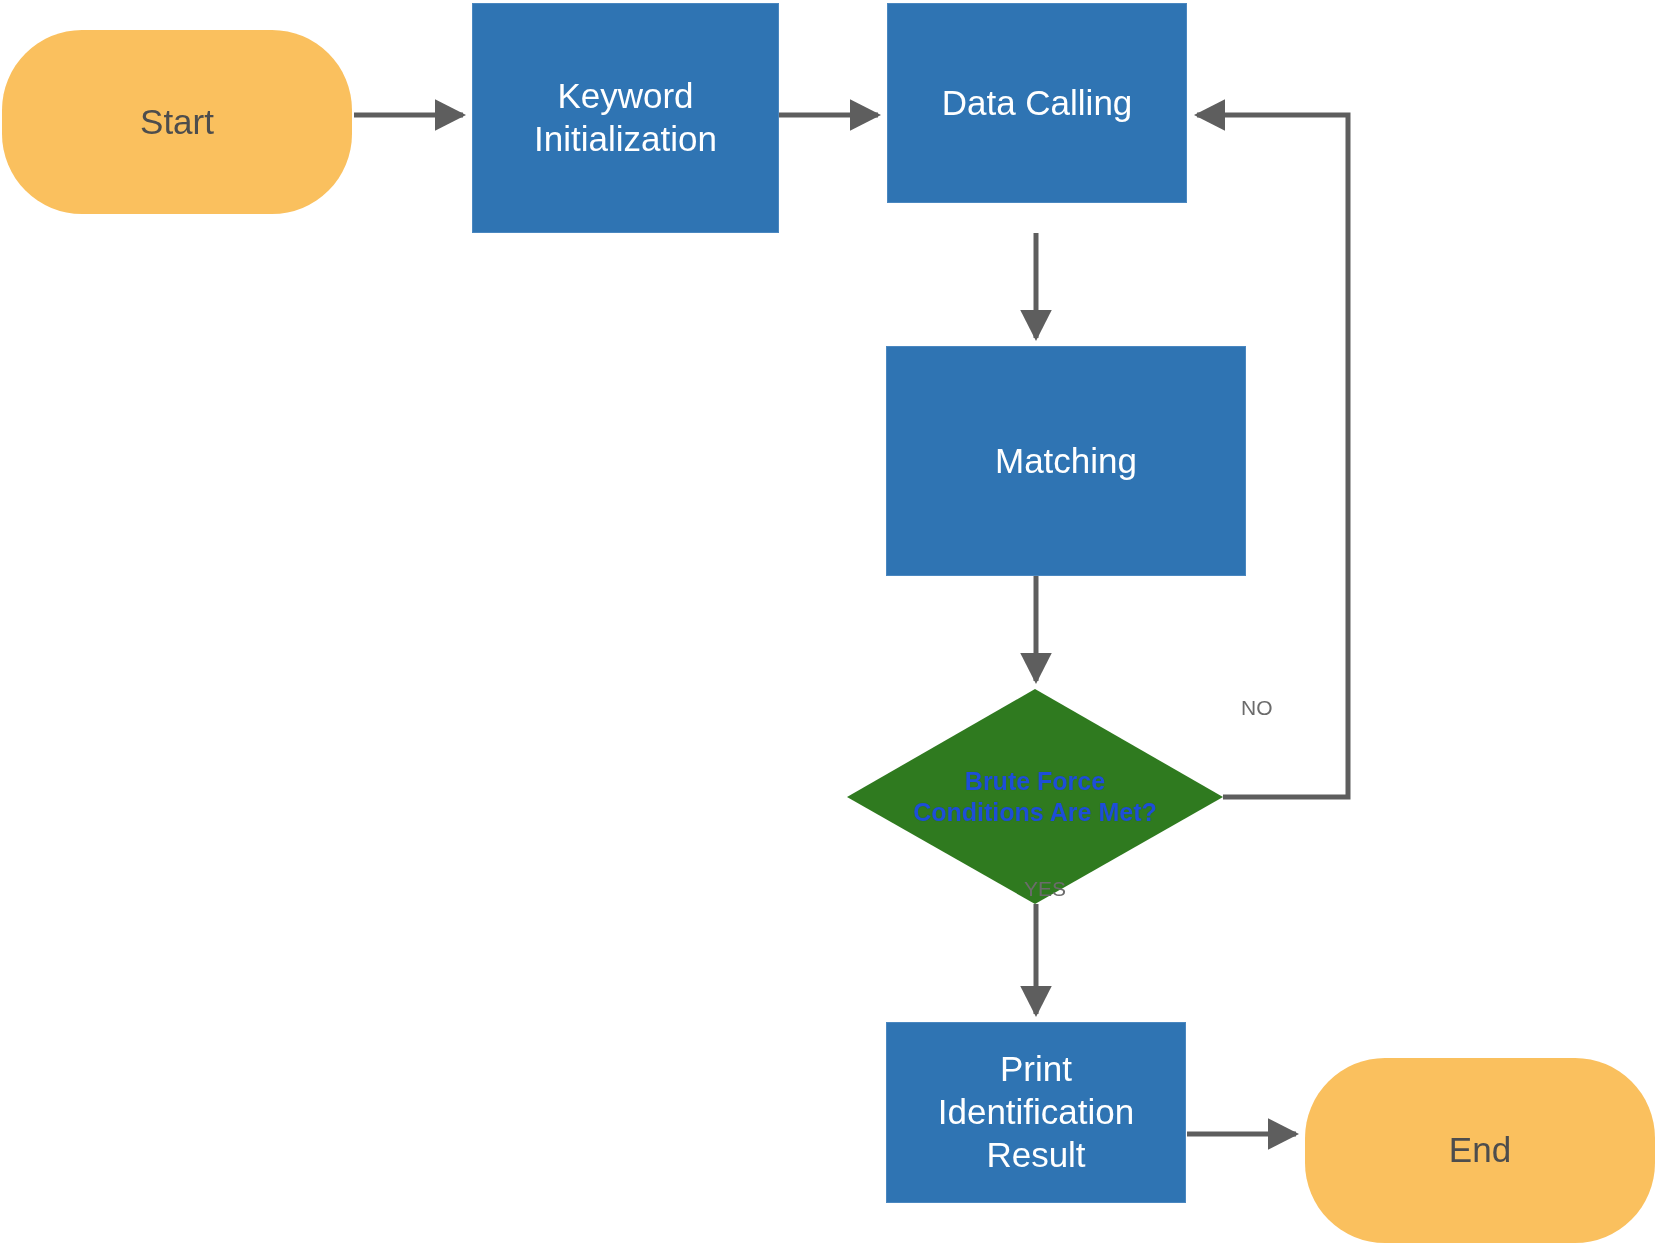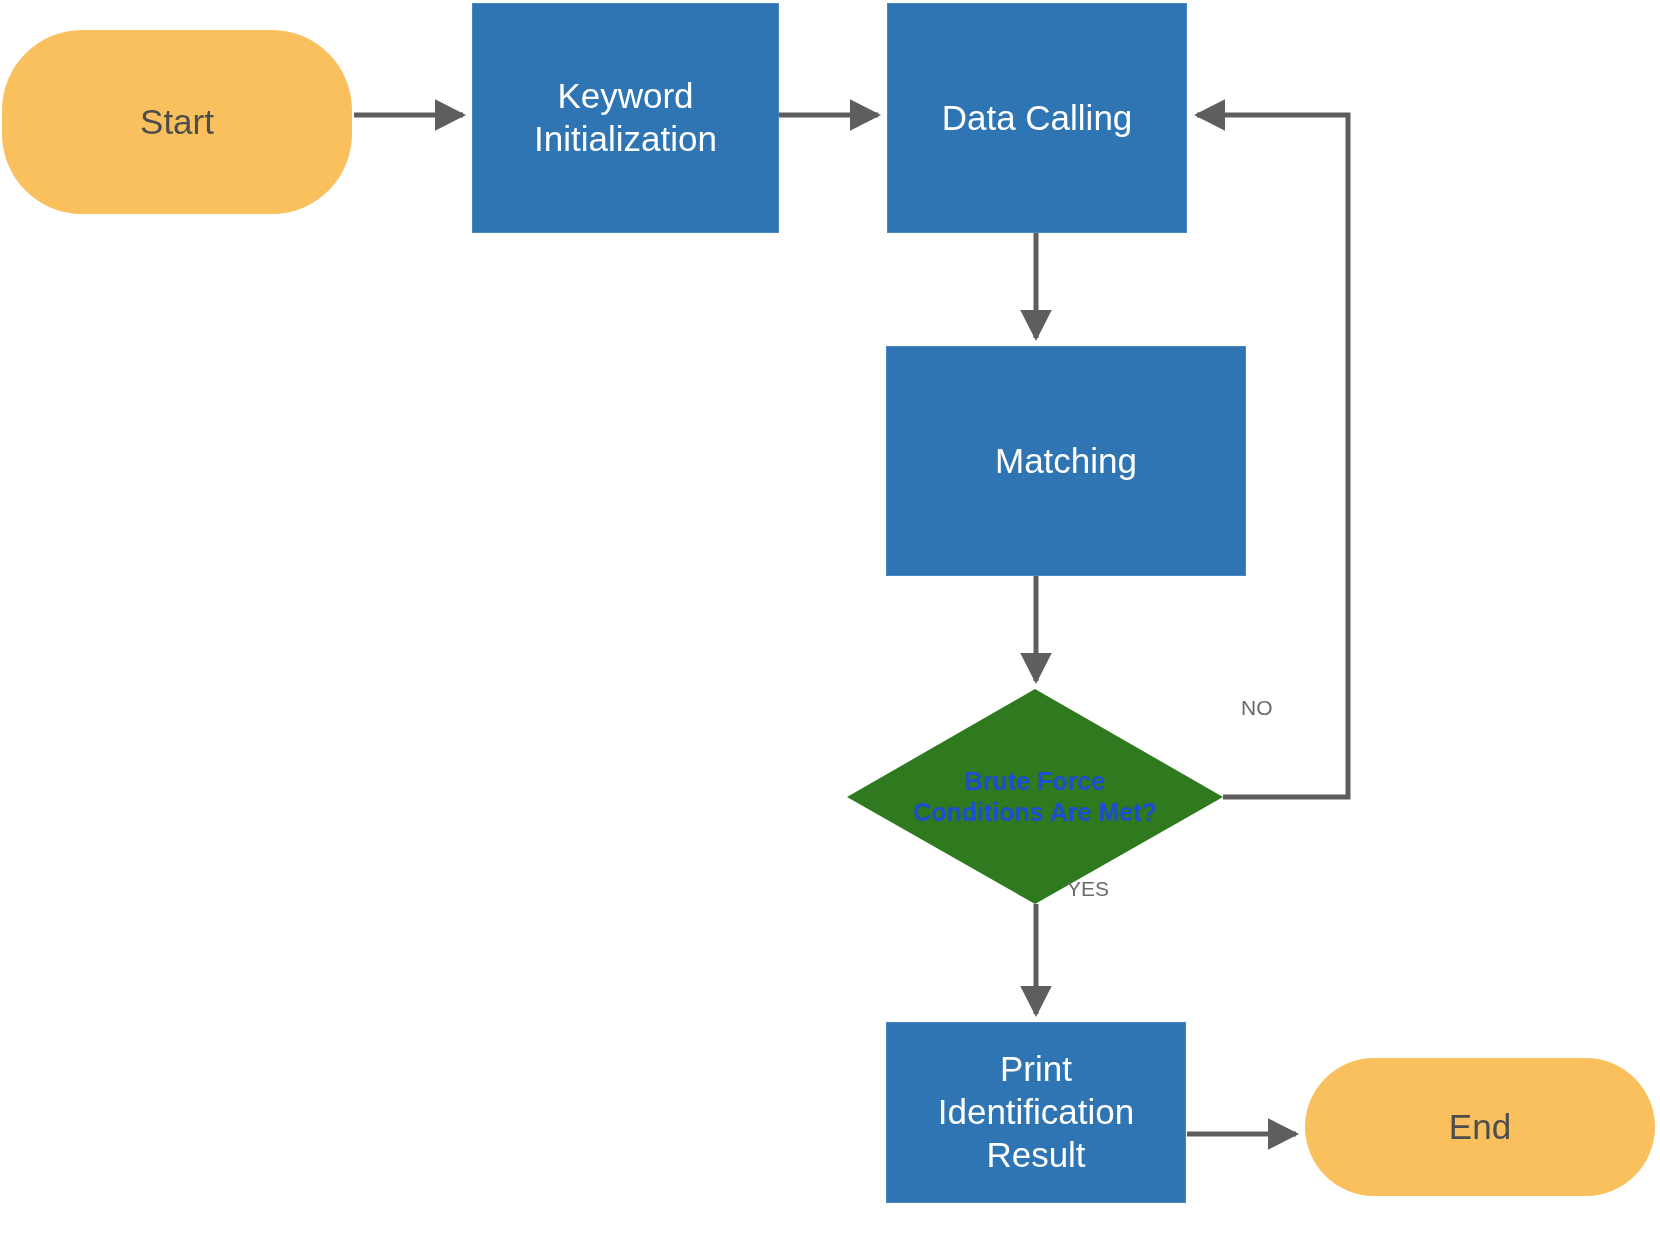--- a/index.html
+++ b/index.html
@@ -101,40 +101,40 @@
 
   <div class="node node-terminator" style="left:2px; top:30px; width:350px; height:184px;">
     <span class="node-label">Start</span>
   </div>
 
   <div class="node node-process" style="left:472px; top:3px; width:307px; height:230px;text-align:center;">
     <span class="node-label">Keyword
 Initialization</span>
   </div>
 
-  <div class="node node-process" style="left:887px; top:3px; width:300px; height:230px;">
+  <div class="node node-process" style="left:887px; top:3px; width:300px; height:200px;">
     <span class="node-label">Data Calling</span>
   </div>
 
   <div class="node node-process" style="left:886px; top:346px; width:360px; height:230px;">
     <span class="node-label">Matching</span>
   </div>
 
   <div class="node node-decision" style="left:847px; top:689px; width:376px; height:215px;">
     <span class="decision-label">Brute Force
 Conditions Are Met?</span>
   </div>
 
   <div class="edge-label" style="left:1241px; top:696px;">NO</div>
 
-  <div class="edge-label" style="left:1067px; top:877px;">YES</div>
+  <div class="edge-label" style="left:1024px; top:877px;">YES</div>
 
   <div class="node node-process" style="left:886px; top:1022px; width:300px; height:181px;">
     <span class="node-label">Print
 Identification
 Result</span>
   </div>
 
-  <div class="node node-terminator" style="left:1305px; top:1058px; width:350px; height:138px;">
+  <div class="node node-terminator" style="left:1305px; top:1058px; width:350px; height:185px;">
     <span class="node-label">End</span>
   </div>
 
 </div>
 
 </body></html>

